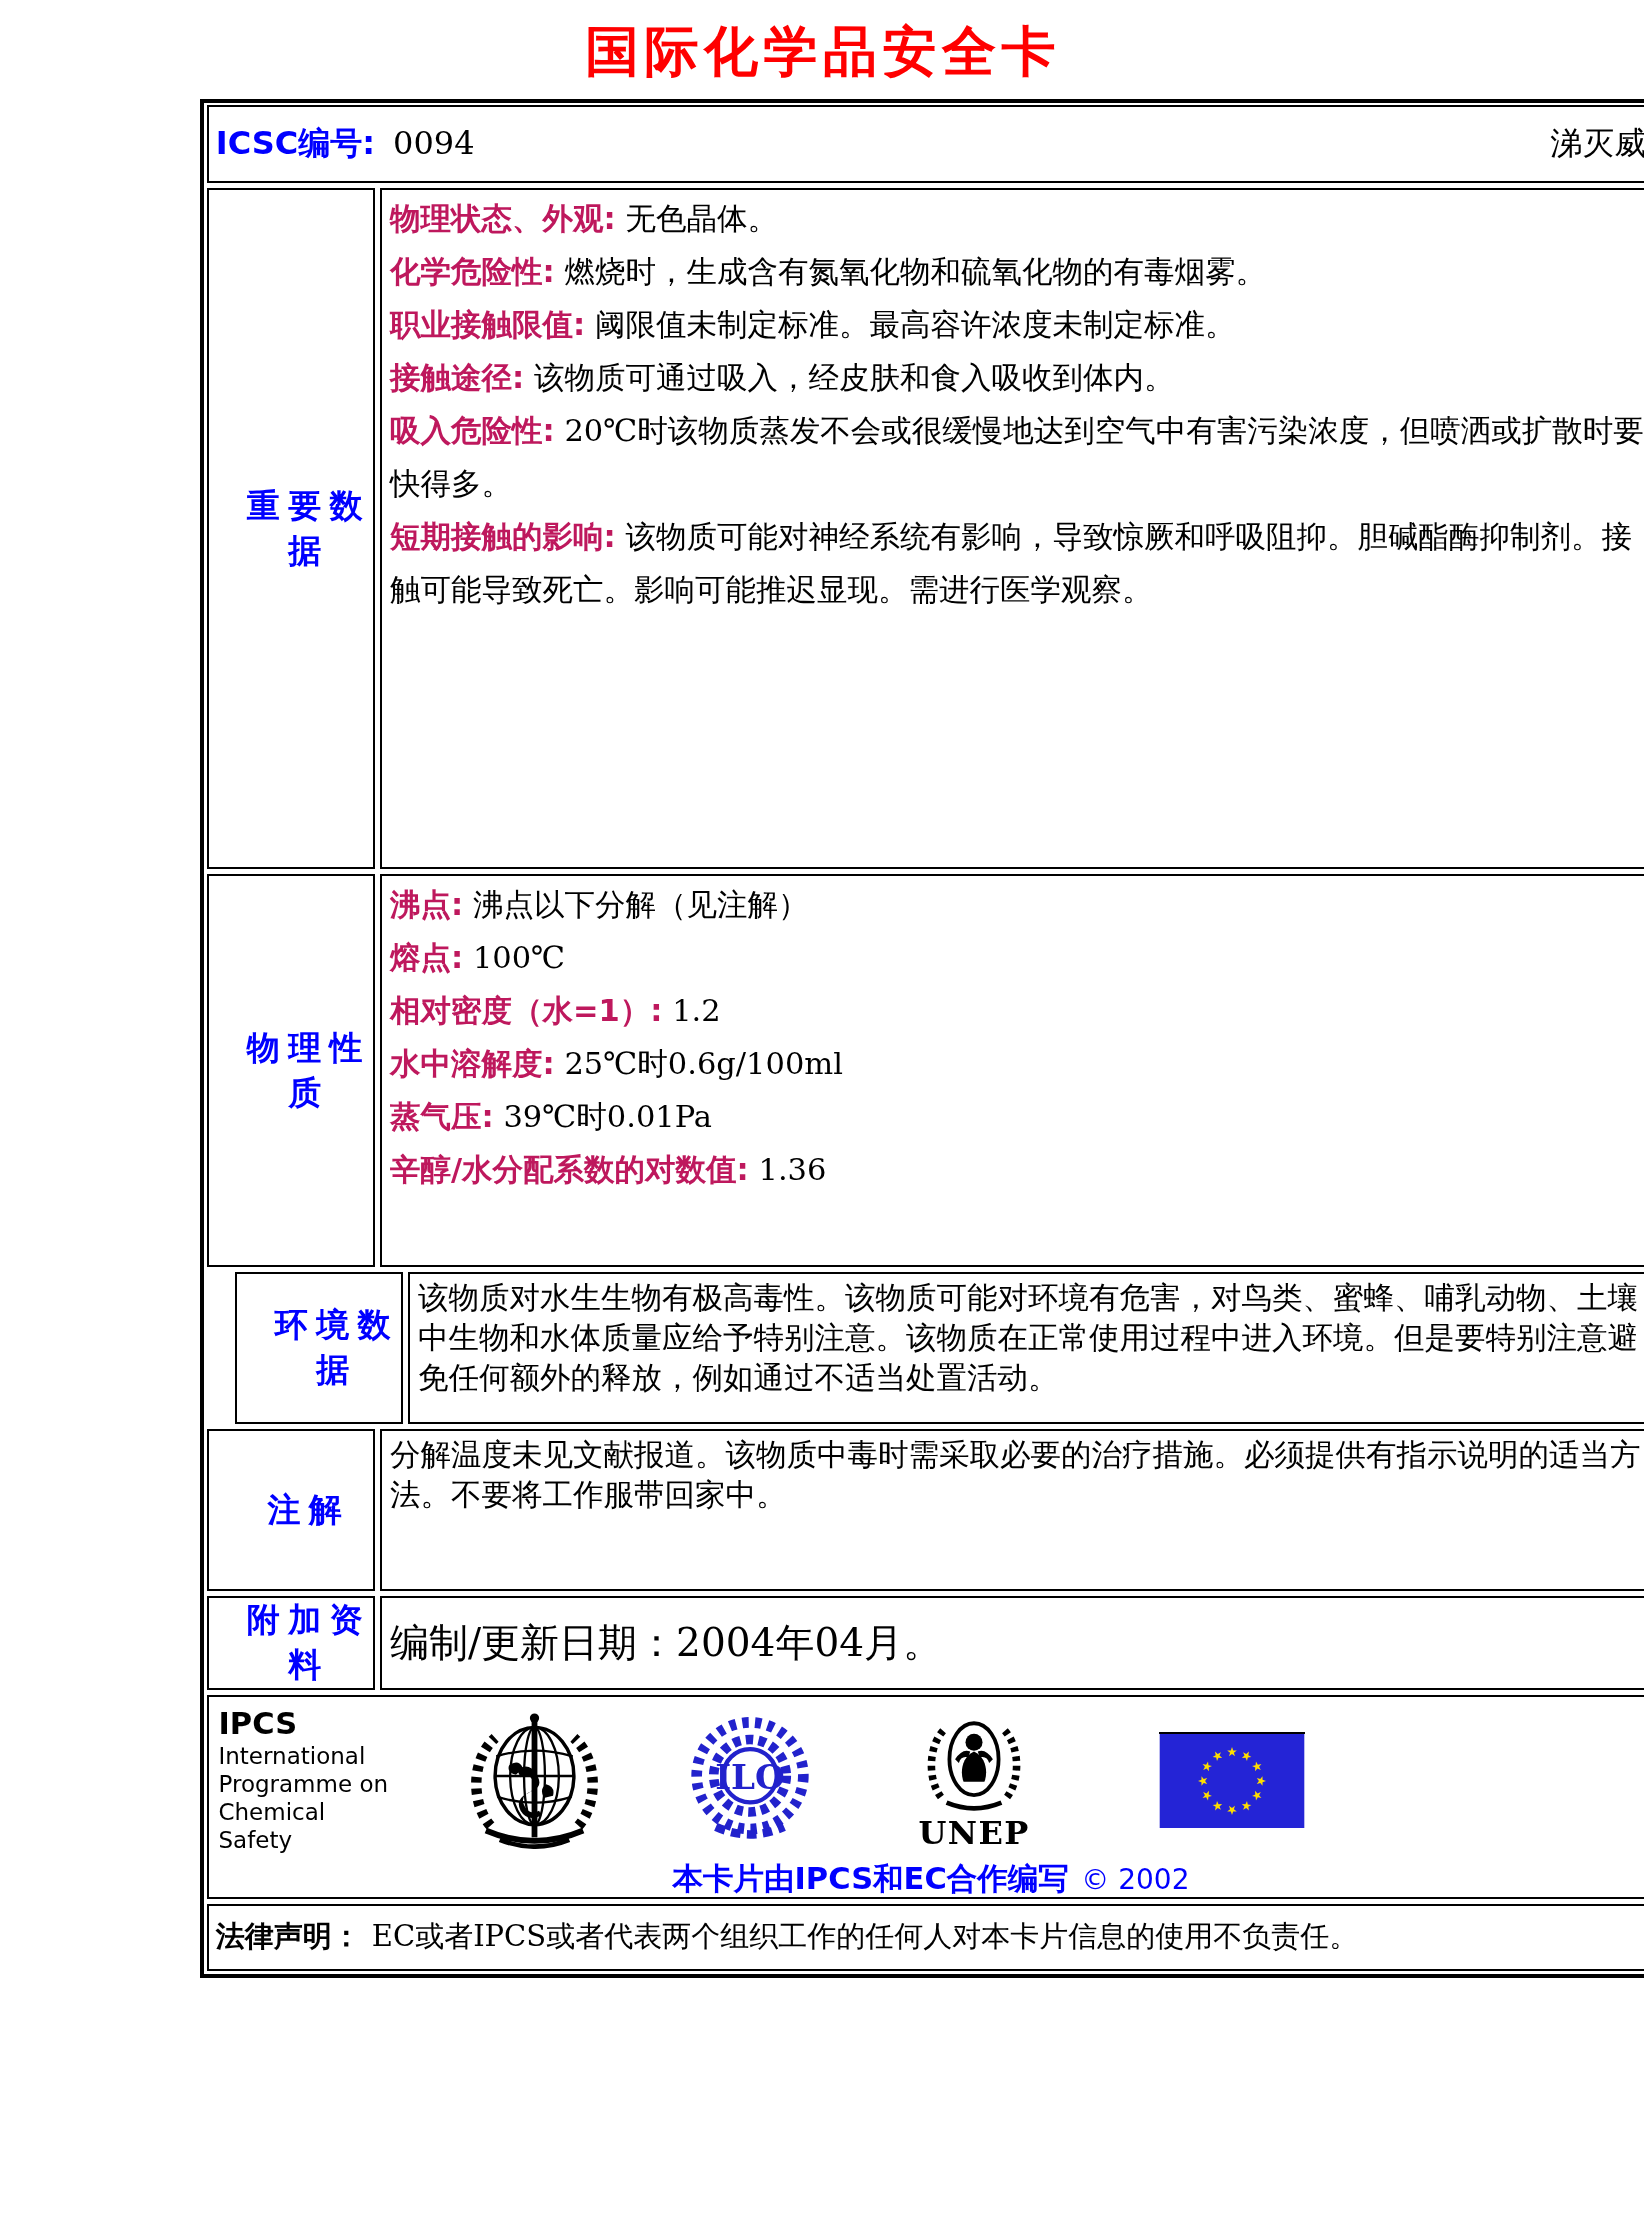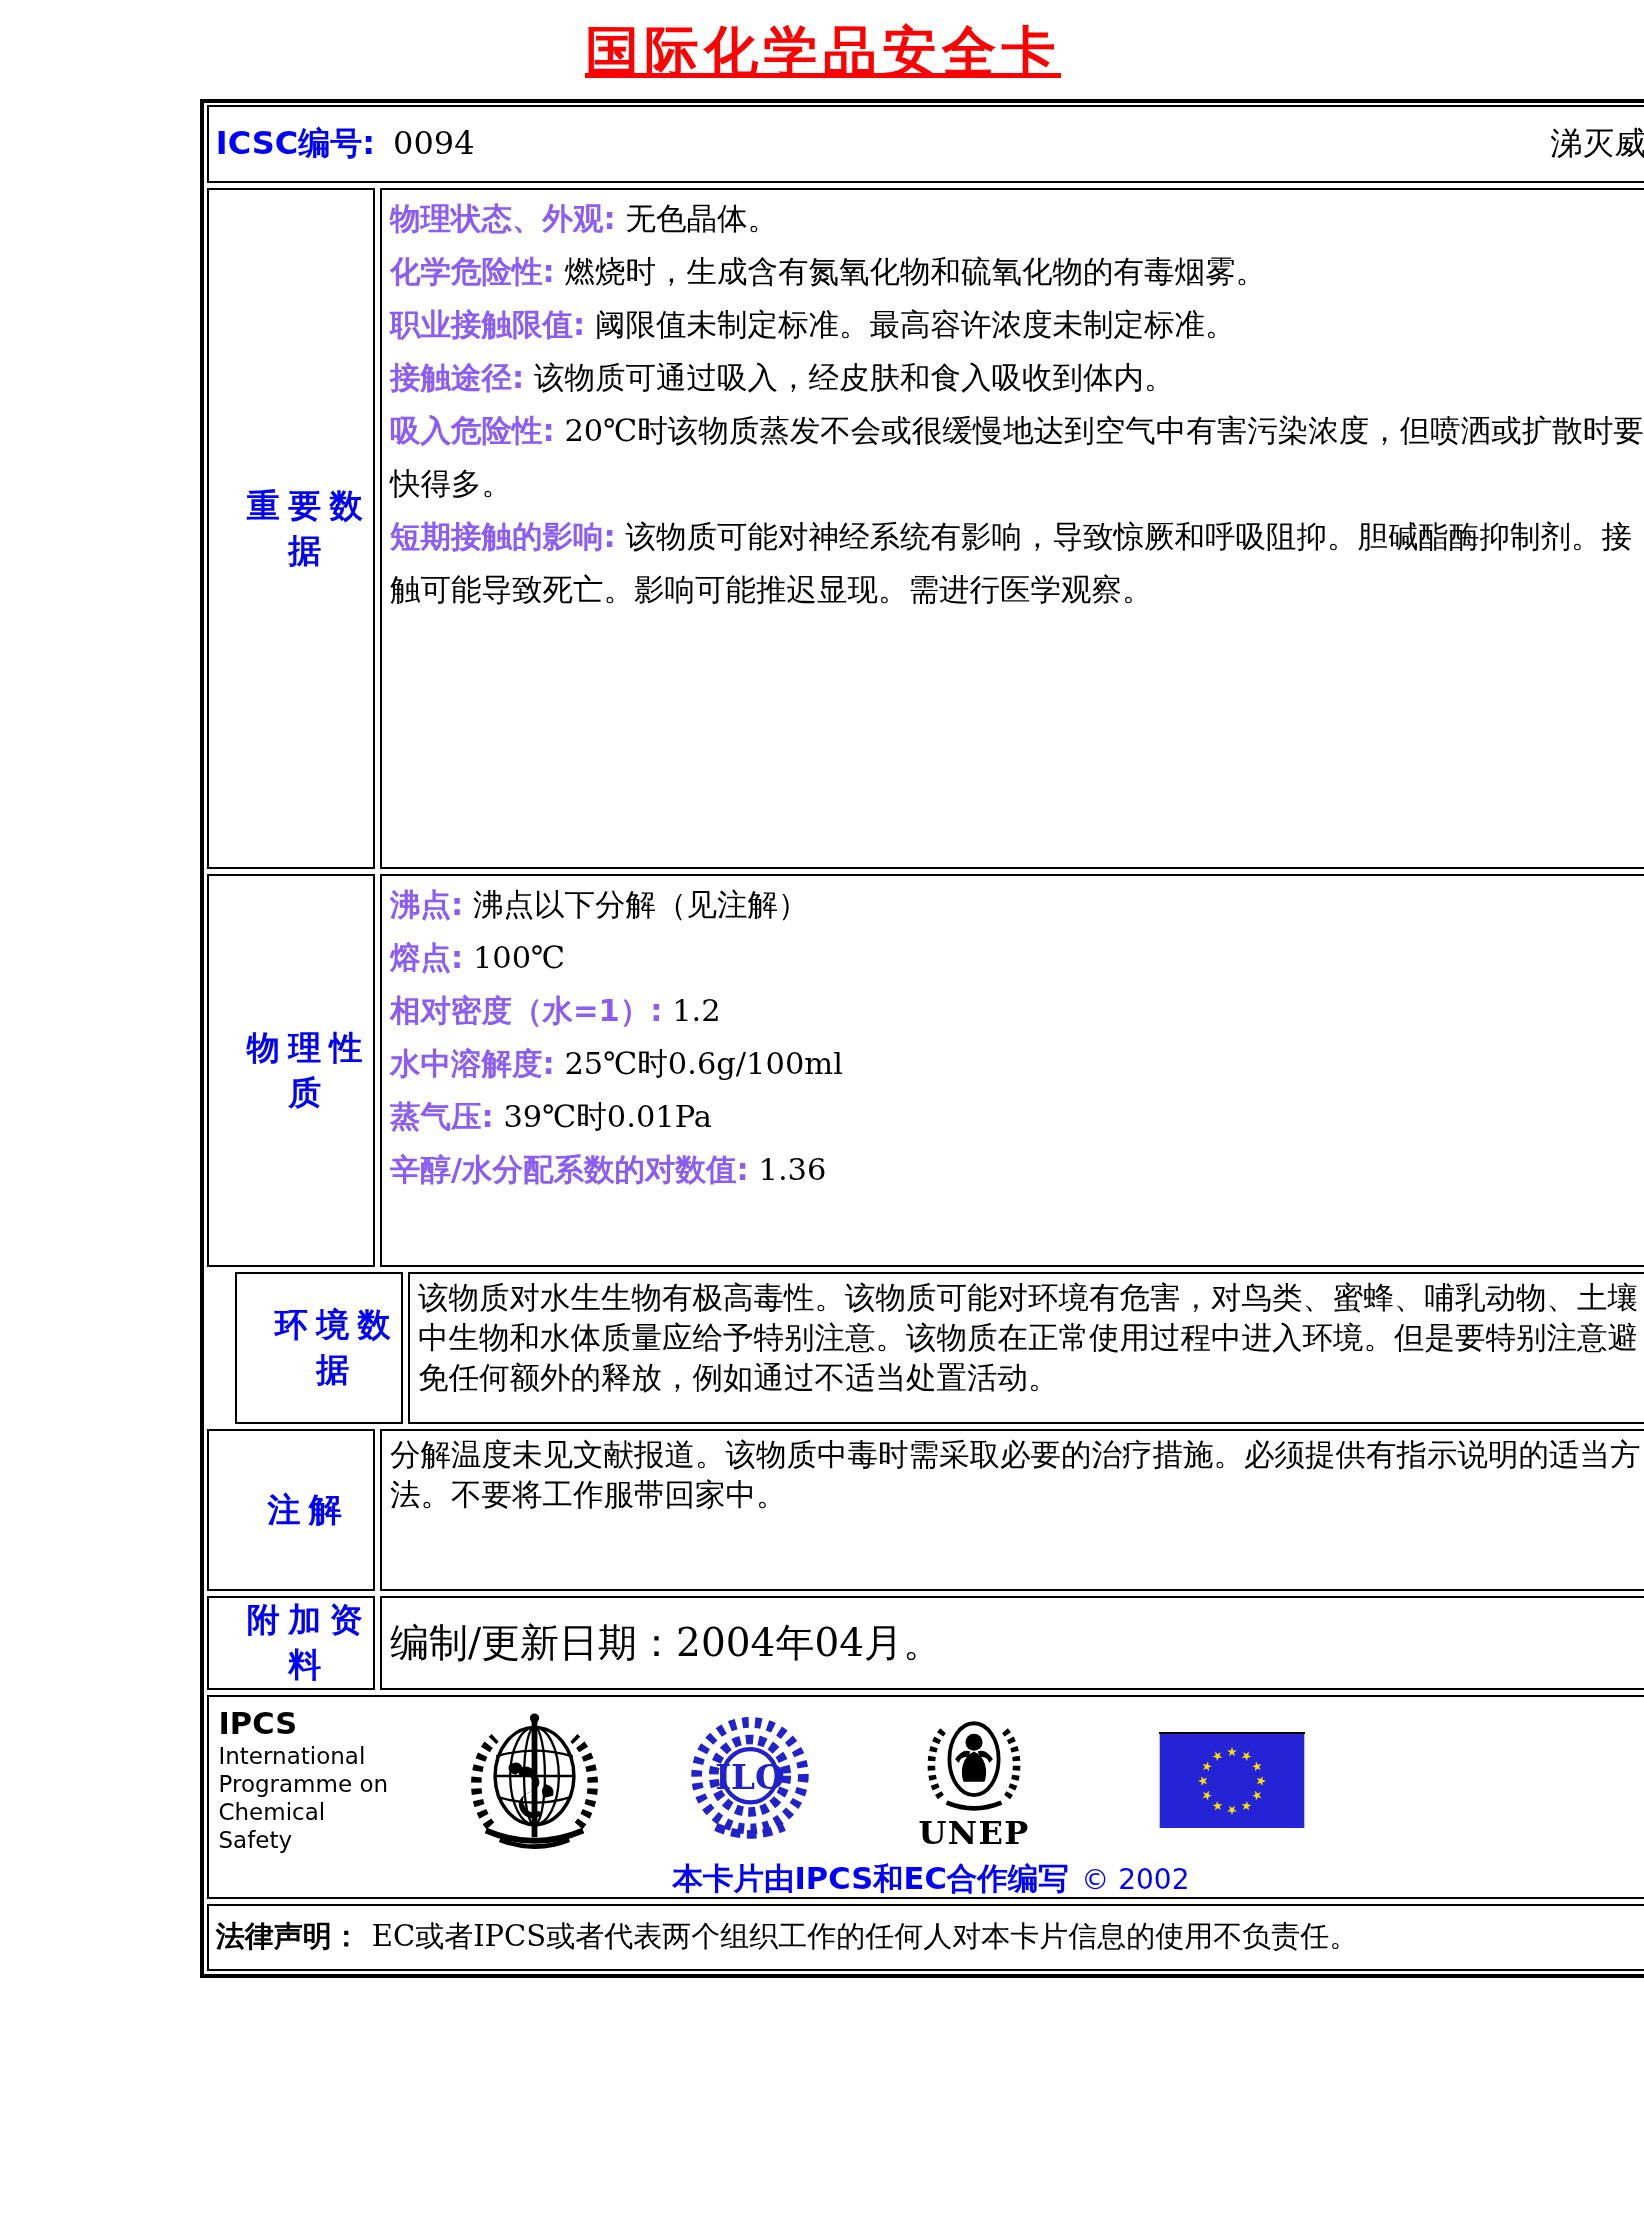--- a/index.html
+++ b/index.html
@@ -1,40 +1,40 @@
 <!DOCTYPE html>
 <html style="font-size:11px"><head>
 <meta charset="utf-8">
 <style>
   html,body{margin:0;padding:0;background:#ffffff;}
   body{width:1645px;height:2216px;position:relative;font-family:"DejaVu Serif","Liberation Serif",serif;color:#000;}
   .page{padding-top:14px;}
   .page-title{width:1246px;margin:0 0 0 200px;text-align:center;font-family:"DejaVu Sans","Liberation Sans",sans-serif;
-    font-weight:bold;font-size:54px;line-height:75px;color:#ff0000;letter-spacing:5.5px;text-decoration:underline;}
+    font-weight:bold;font-size:54px;line-height:75px;color:#ff0000;letter-spacing:5.5px;}
   .card{width:1462px;margin-left:200px;margin-top:9.7px;border:4.2px solid #000;padding:2.8px;background:#fff;
     display:flex;flex-direction:column;gap:4.9px;box-sizing:border-box;}
   .row{display:flex;gap:4.9px;}
   .cell{border:2.1px solid #000;background:#fff;box-sizing:border-box;}
   .full{flex:1;}
   .label-cell{width:168px;flex:0 0 168px;display:flex;align-items:center;justify-content:center;text-align:center;padding-left:36px;}
   .side-label{font-family:"DejaVu Sans","Liberation Sans",sans-serif;font-weight:bold;font-size:33px;color:#0000ff;letter-spacing:8.3px;}
   .content-cell{flex:1;padding:1.4px 8.3px;}
   
   .r-header{min-height:78px;}
   .header-inner{display:flex;align-items:center;justify-content:space-between;height:100%;padding:0 7px;font-size:32px;}
   .hdr-label{font-family:"DejaVu Sans","Liberation Sans",sans-serif;font-weight:bold;color:#0000ff;}
   .hdr-num{margin-left:18px;}
   
   .r-important{min-height:681px;}
   .r-physical{min-height:393px;}
   .r-env{min-height:152px;margin-left:28px;}
   .r-notes{min-height:162px;}
   .r-additional{min-height:55px;}
   .item{font-size:30.5px;line-height:53px;}
-  .blue-label{font-family:"DejaVu Sans","Liberation Sans",sans-serif;font-weight:bold;color:#8b5cf6;margin-right:9.7px;text-align:right;}
+  .blue-label{font-family:"DejaVu Sans","Liberation Sans",sans-serif;font-weight:bold;color:#be185d;margin-right:9.7px;text-align:right;}
   .para{font-size:30.5px;line-height:40px;padding-top:2.8px;}
   .single-line{display:flex;align-items:center;height:100%;font-size:39px;}
   
   .r-logos{min-height:179px;}
   .logos-inner{display:flex;flex-direction:column;height:100%;padding:4.2px 9.7px 5.5px 9.7px;}
   .logos-strip{display:flex;align-items:center;flex:1;}
   .ipcs-block{font-family:"DejaVu Sans","Liberation Sans",sans-serif;width:175px;}
   .ipcs-acronym{font-size:30.5px;font-weight:bold;line-height:36px;}
   .ipcs-line{font-size:23px;line-height:28px;}
   .logo{flex:0 0 auto;}

